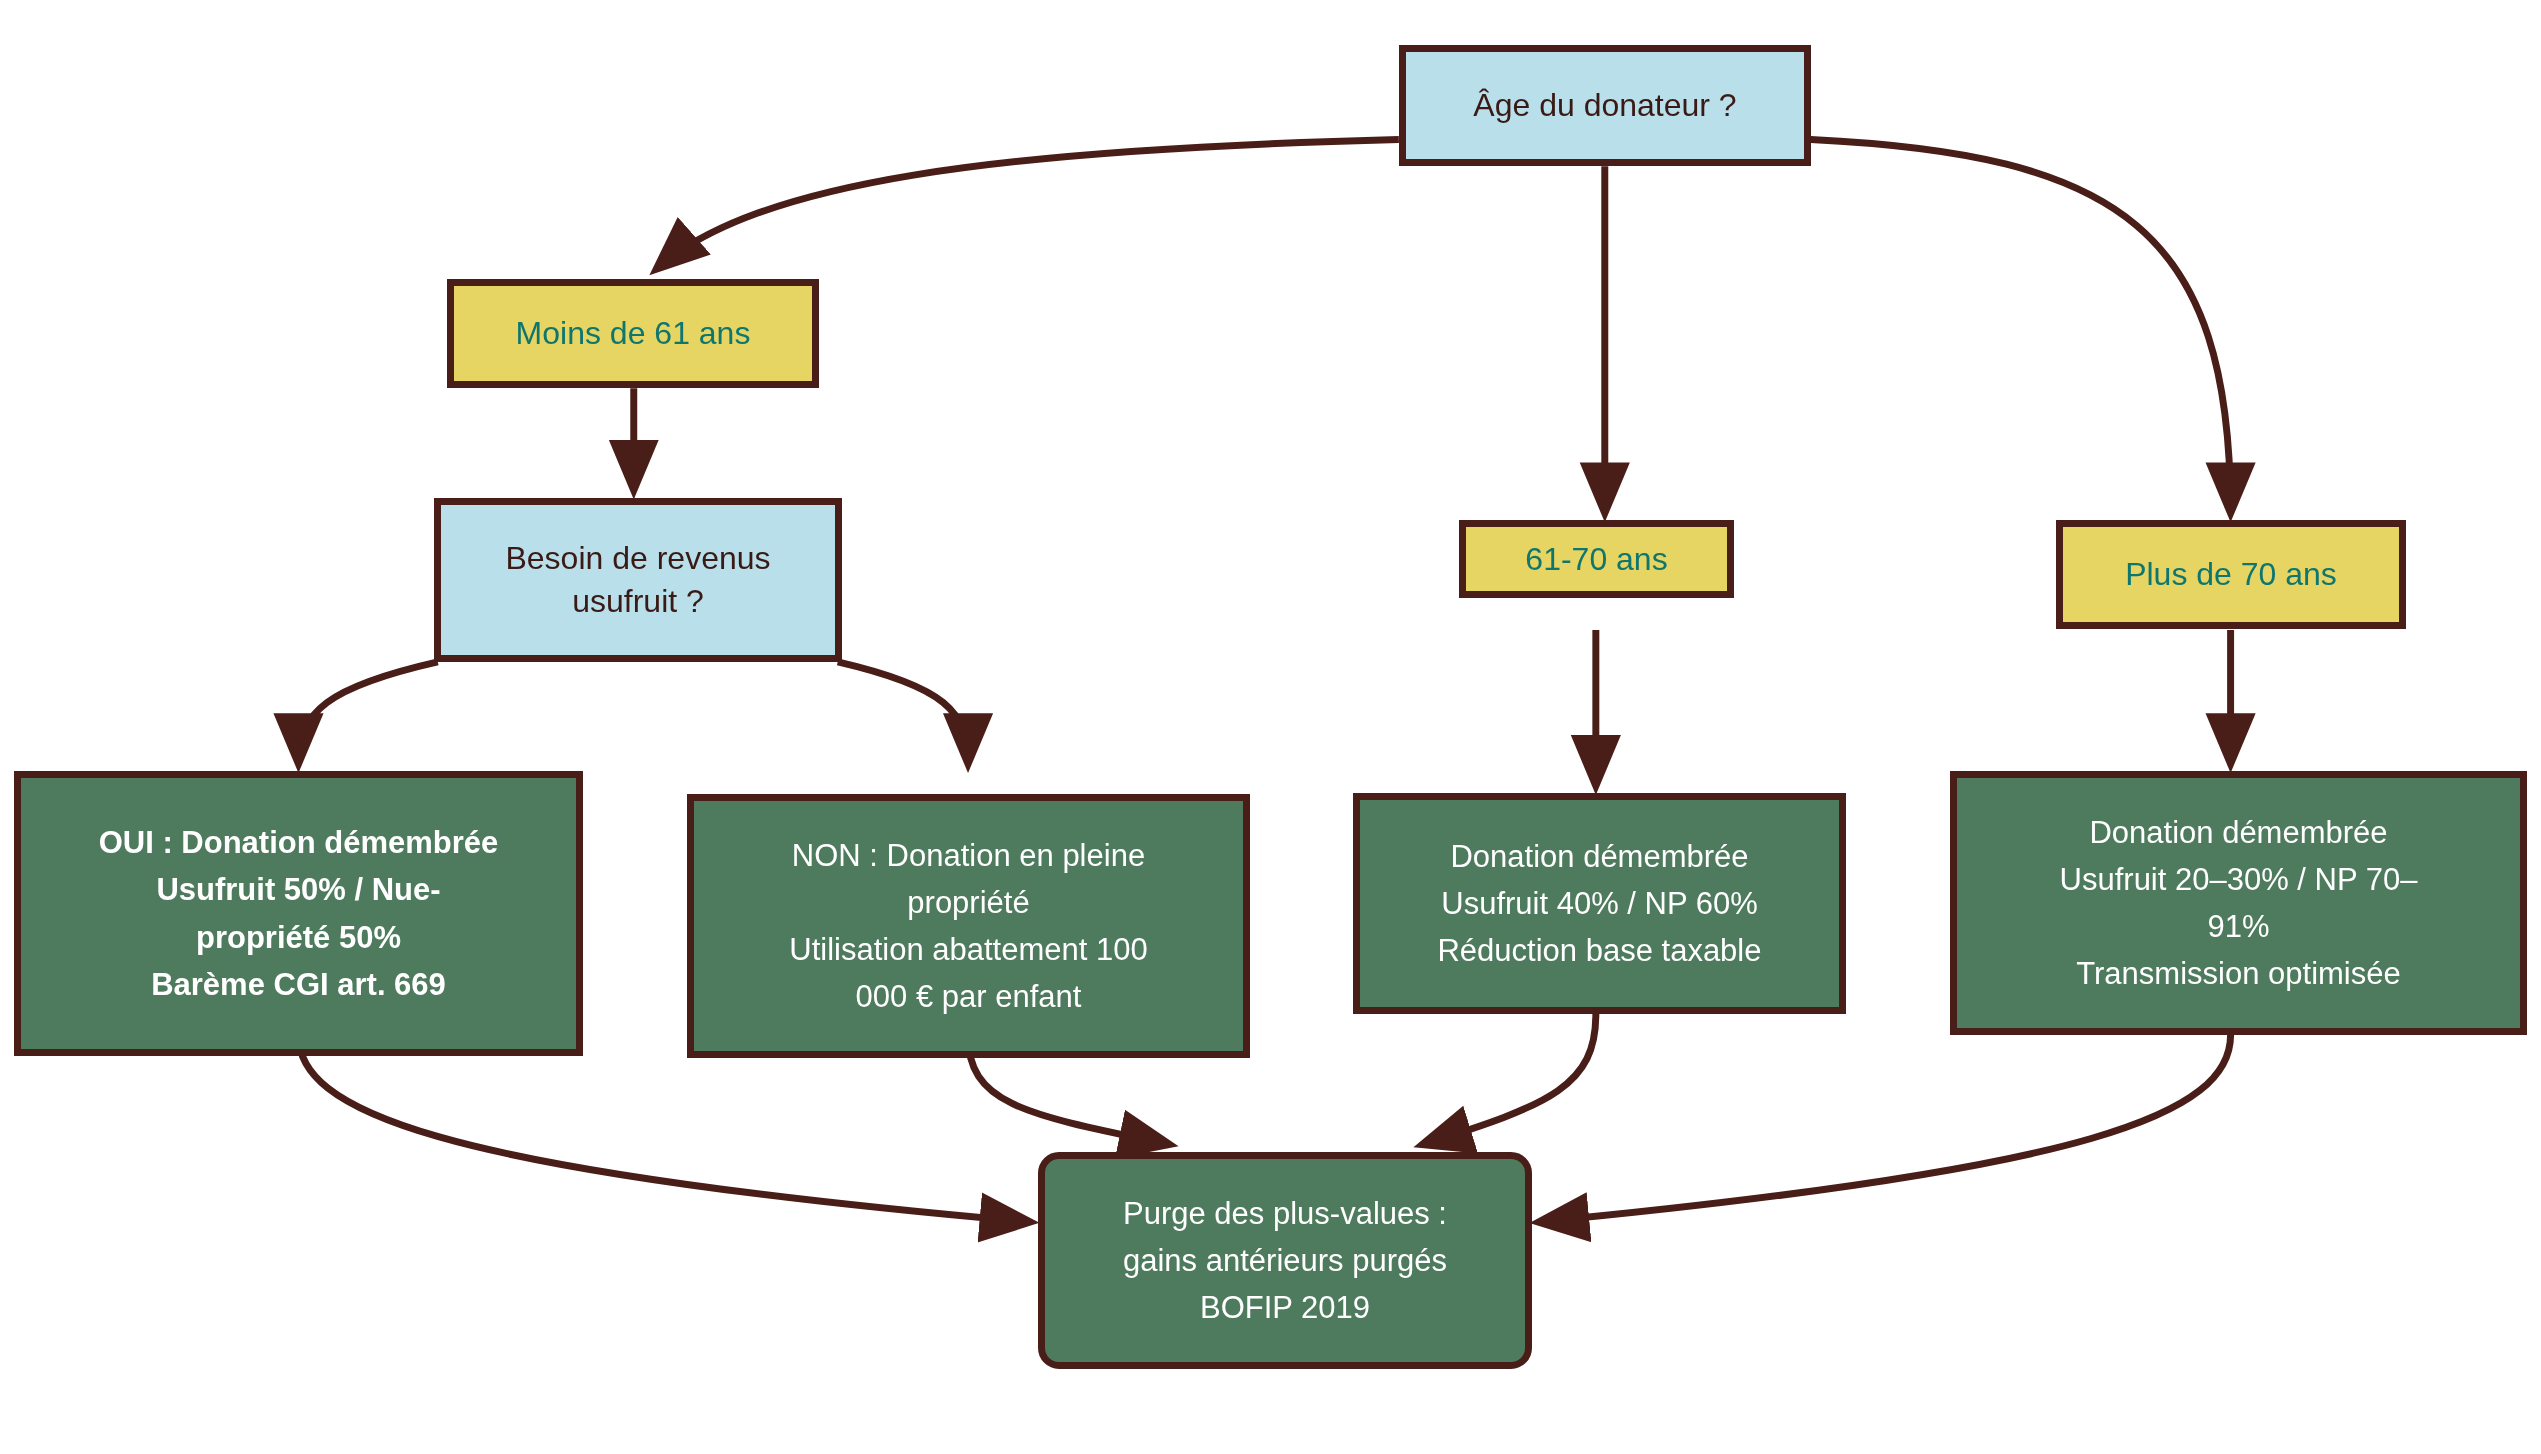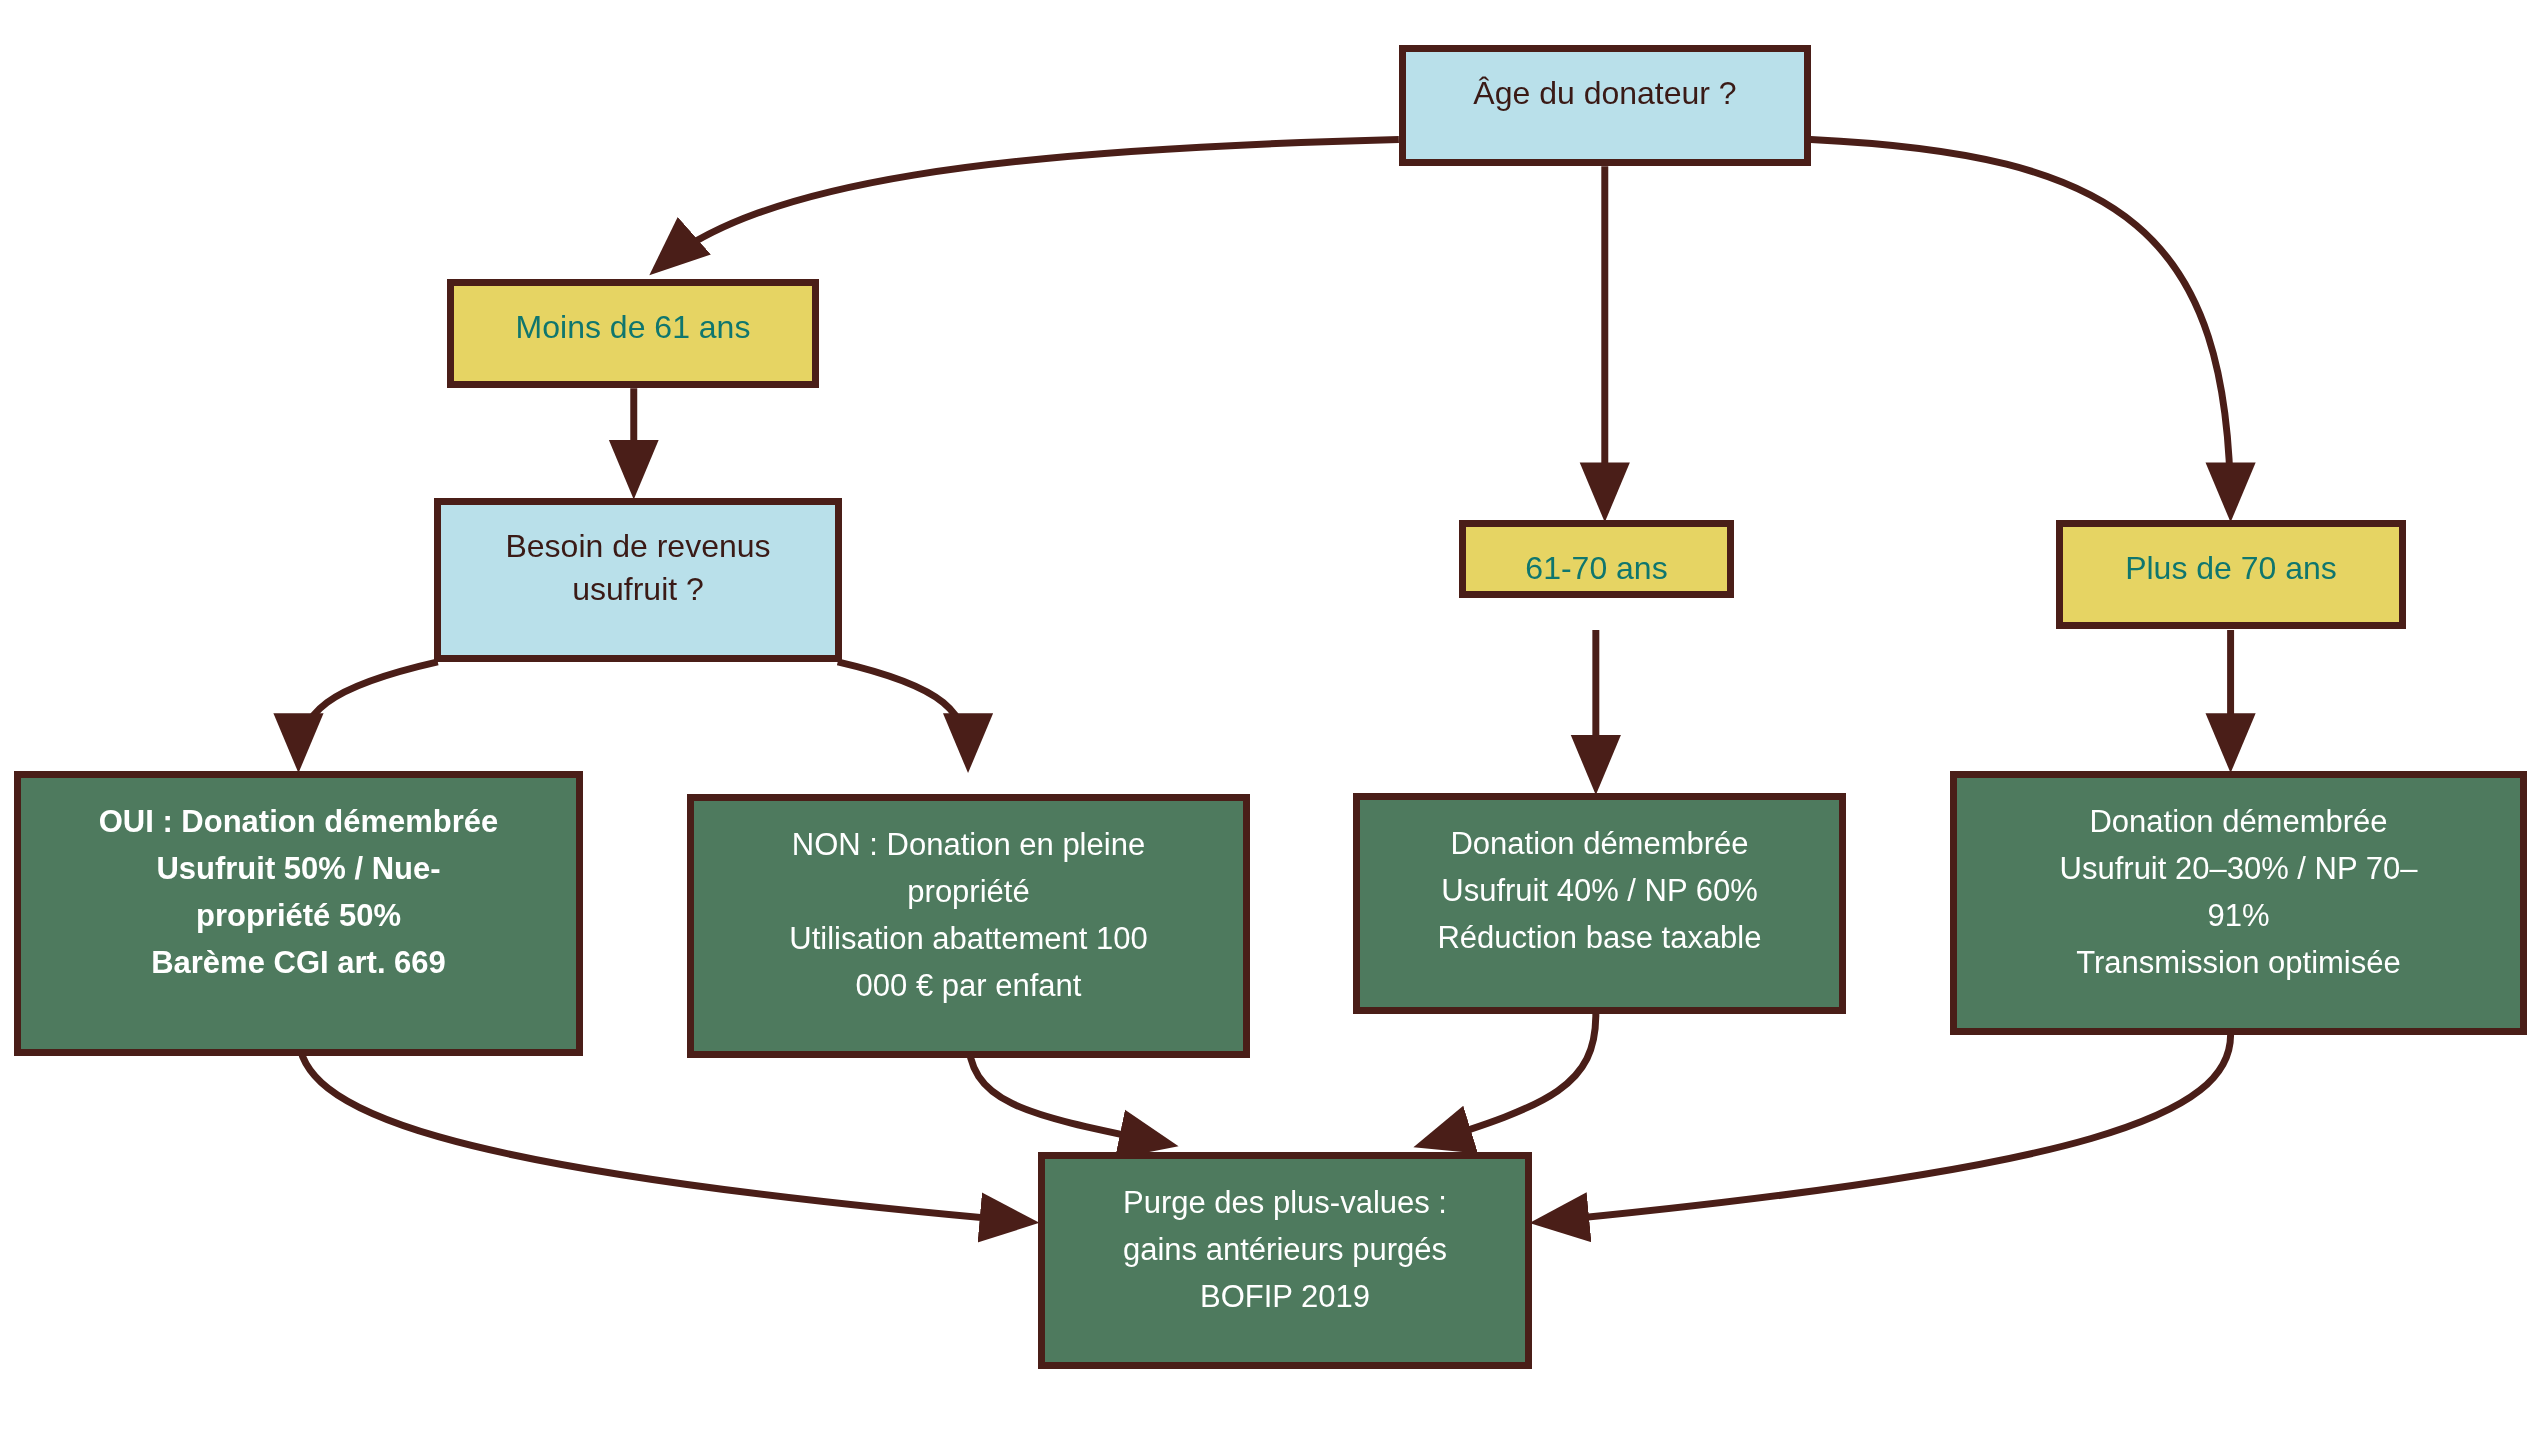--- a/index.html
+++ b/index.html
@@ -25,20 +25,21 @@
     top: 0;
     width: 2541px;
     height: 1455px;
   }
   .node {
     position: absolute;
     box-sizing: border-box;
     display: flex;
     flex-direction: column;
     align-items: center;
+    justify-content: center;
     text-align: center;
     border-style: solid;
     border-width: 7px;
     border-color: #4A1E18;
     padding: 20px 14px;
   }
   .node .line {
     display: block;
     white-space: nowrap;
   }
@@ -125,20 +126,20 @@
     <span class="line">Réduction base taxable</span>
   </div>
 
   <div class="node node-outcome fs-31" style="left:1950px; top:771px; width:577px; height:264px;">
     <span class="line">Donation démembrée</span>
     <span class="line">Usufruit 20–30% / NP 70–</span>
     <span class="line">91%</span>
     <span class="line">Transmission optimisée</span>
   </div>
 
-  <div class="node node-outcome fs-31" style="left:1038px; top:1152px; width:494px; height:217px;">
+  <div class="node node-outcome fs-31" style="left:1038px; top:1152px; width:494px; height:217px;border-radius:21px;">
     <span class="line">Purge des plus-values :</span>
     <span class="line">gains antérieurs purgés</span>
     <span class="line">BOFIP 2019</span>
   </div>
 
 </div>
 
 
 </body></html>

